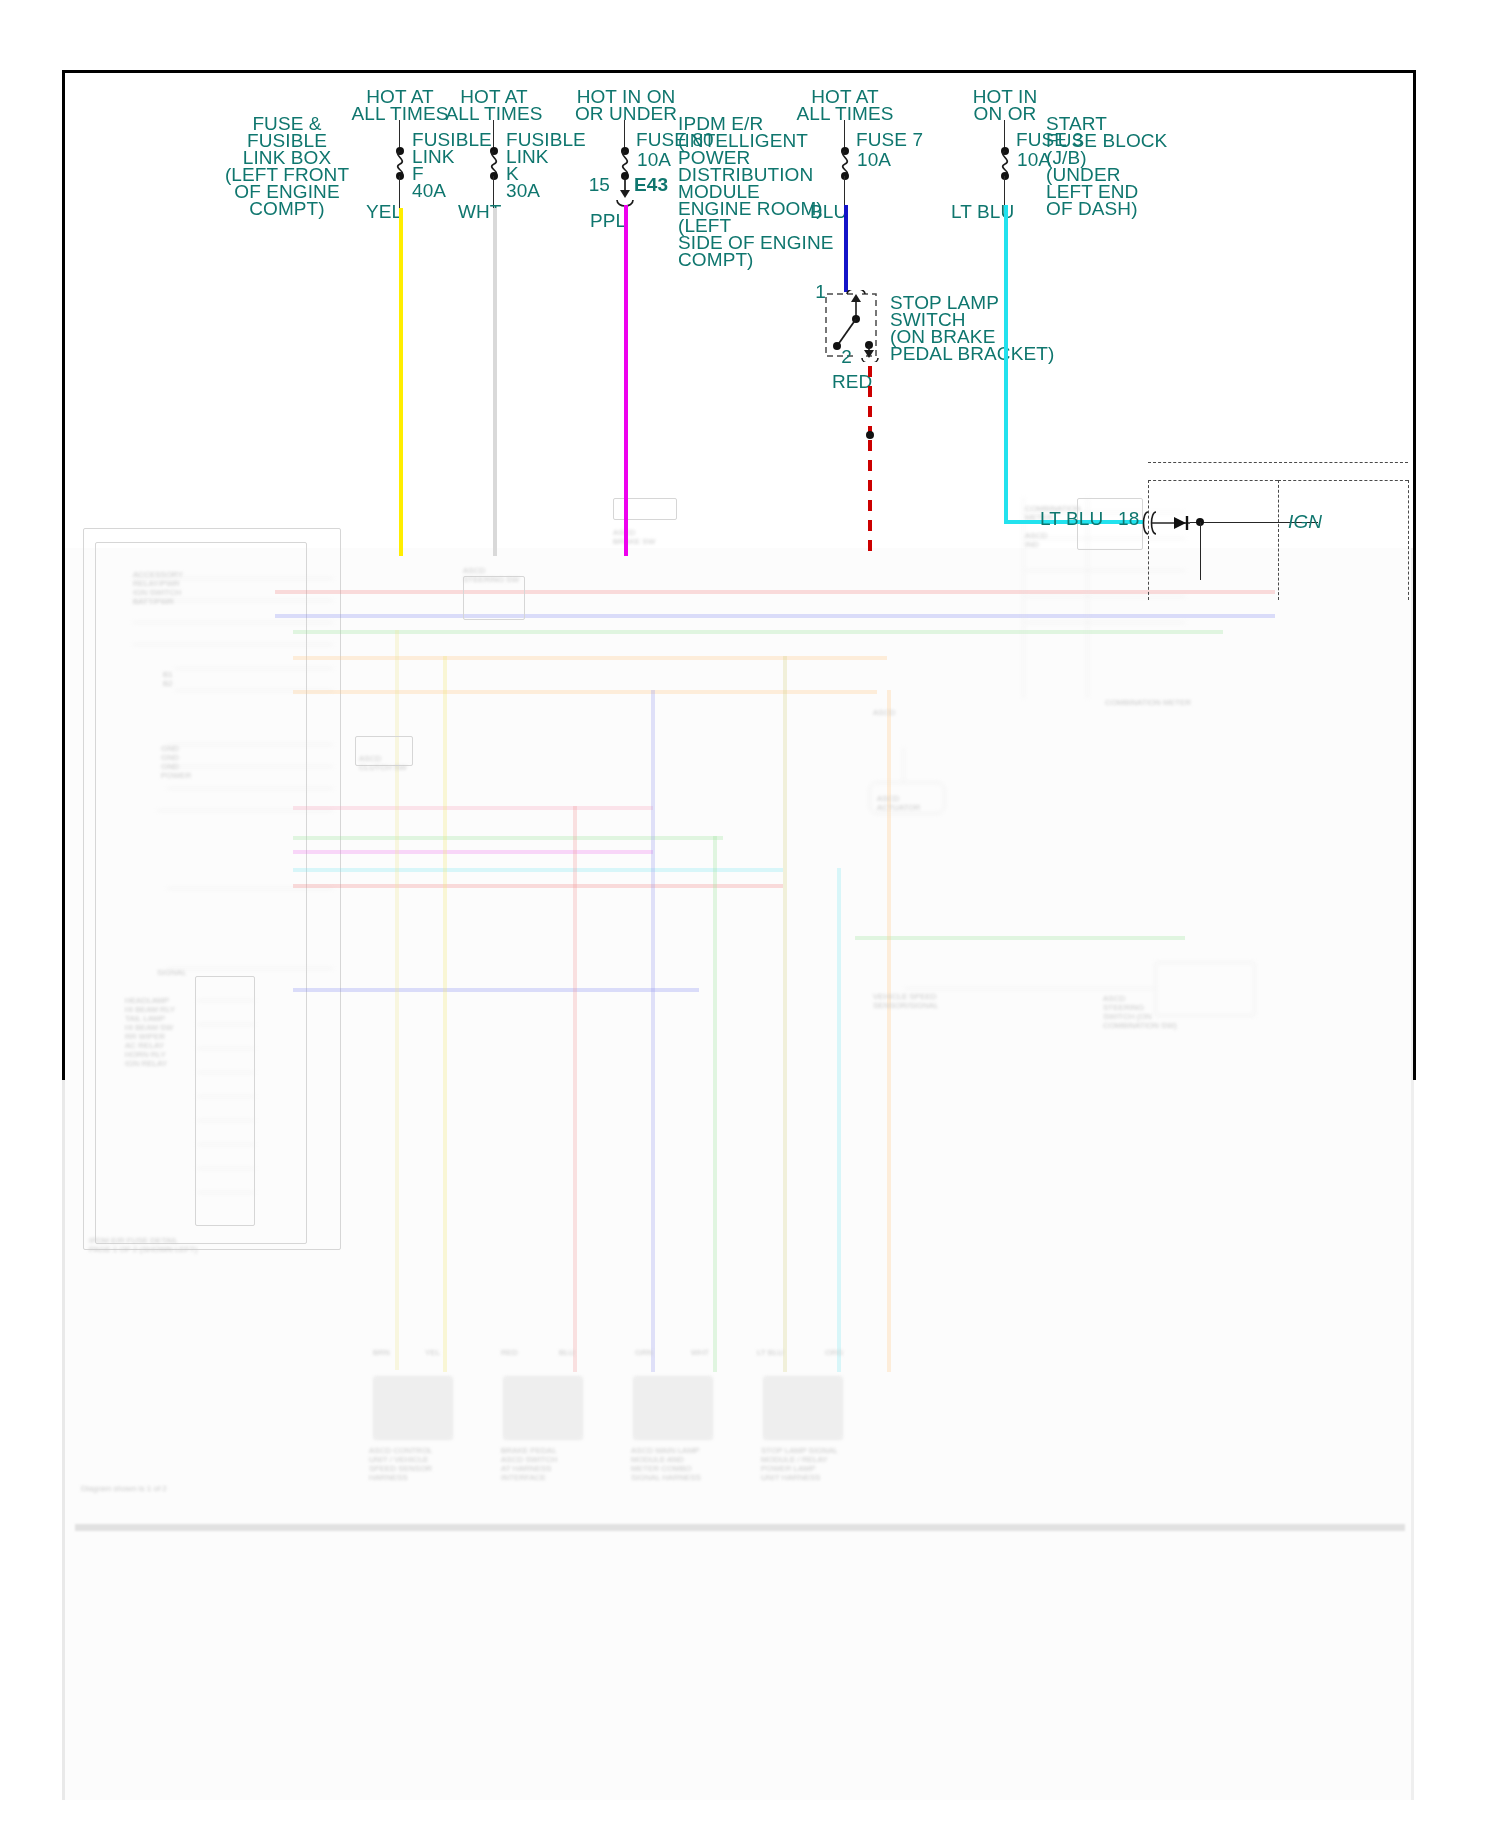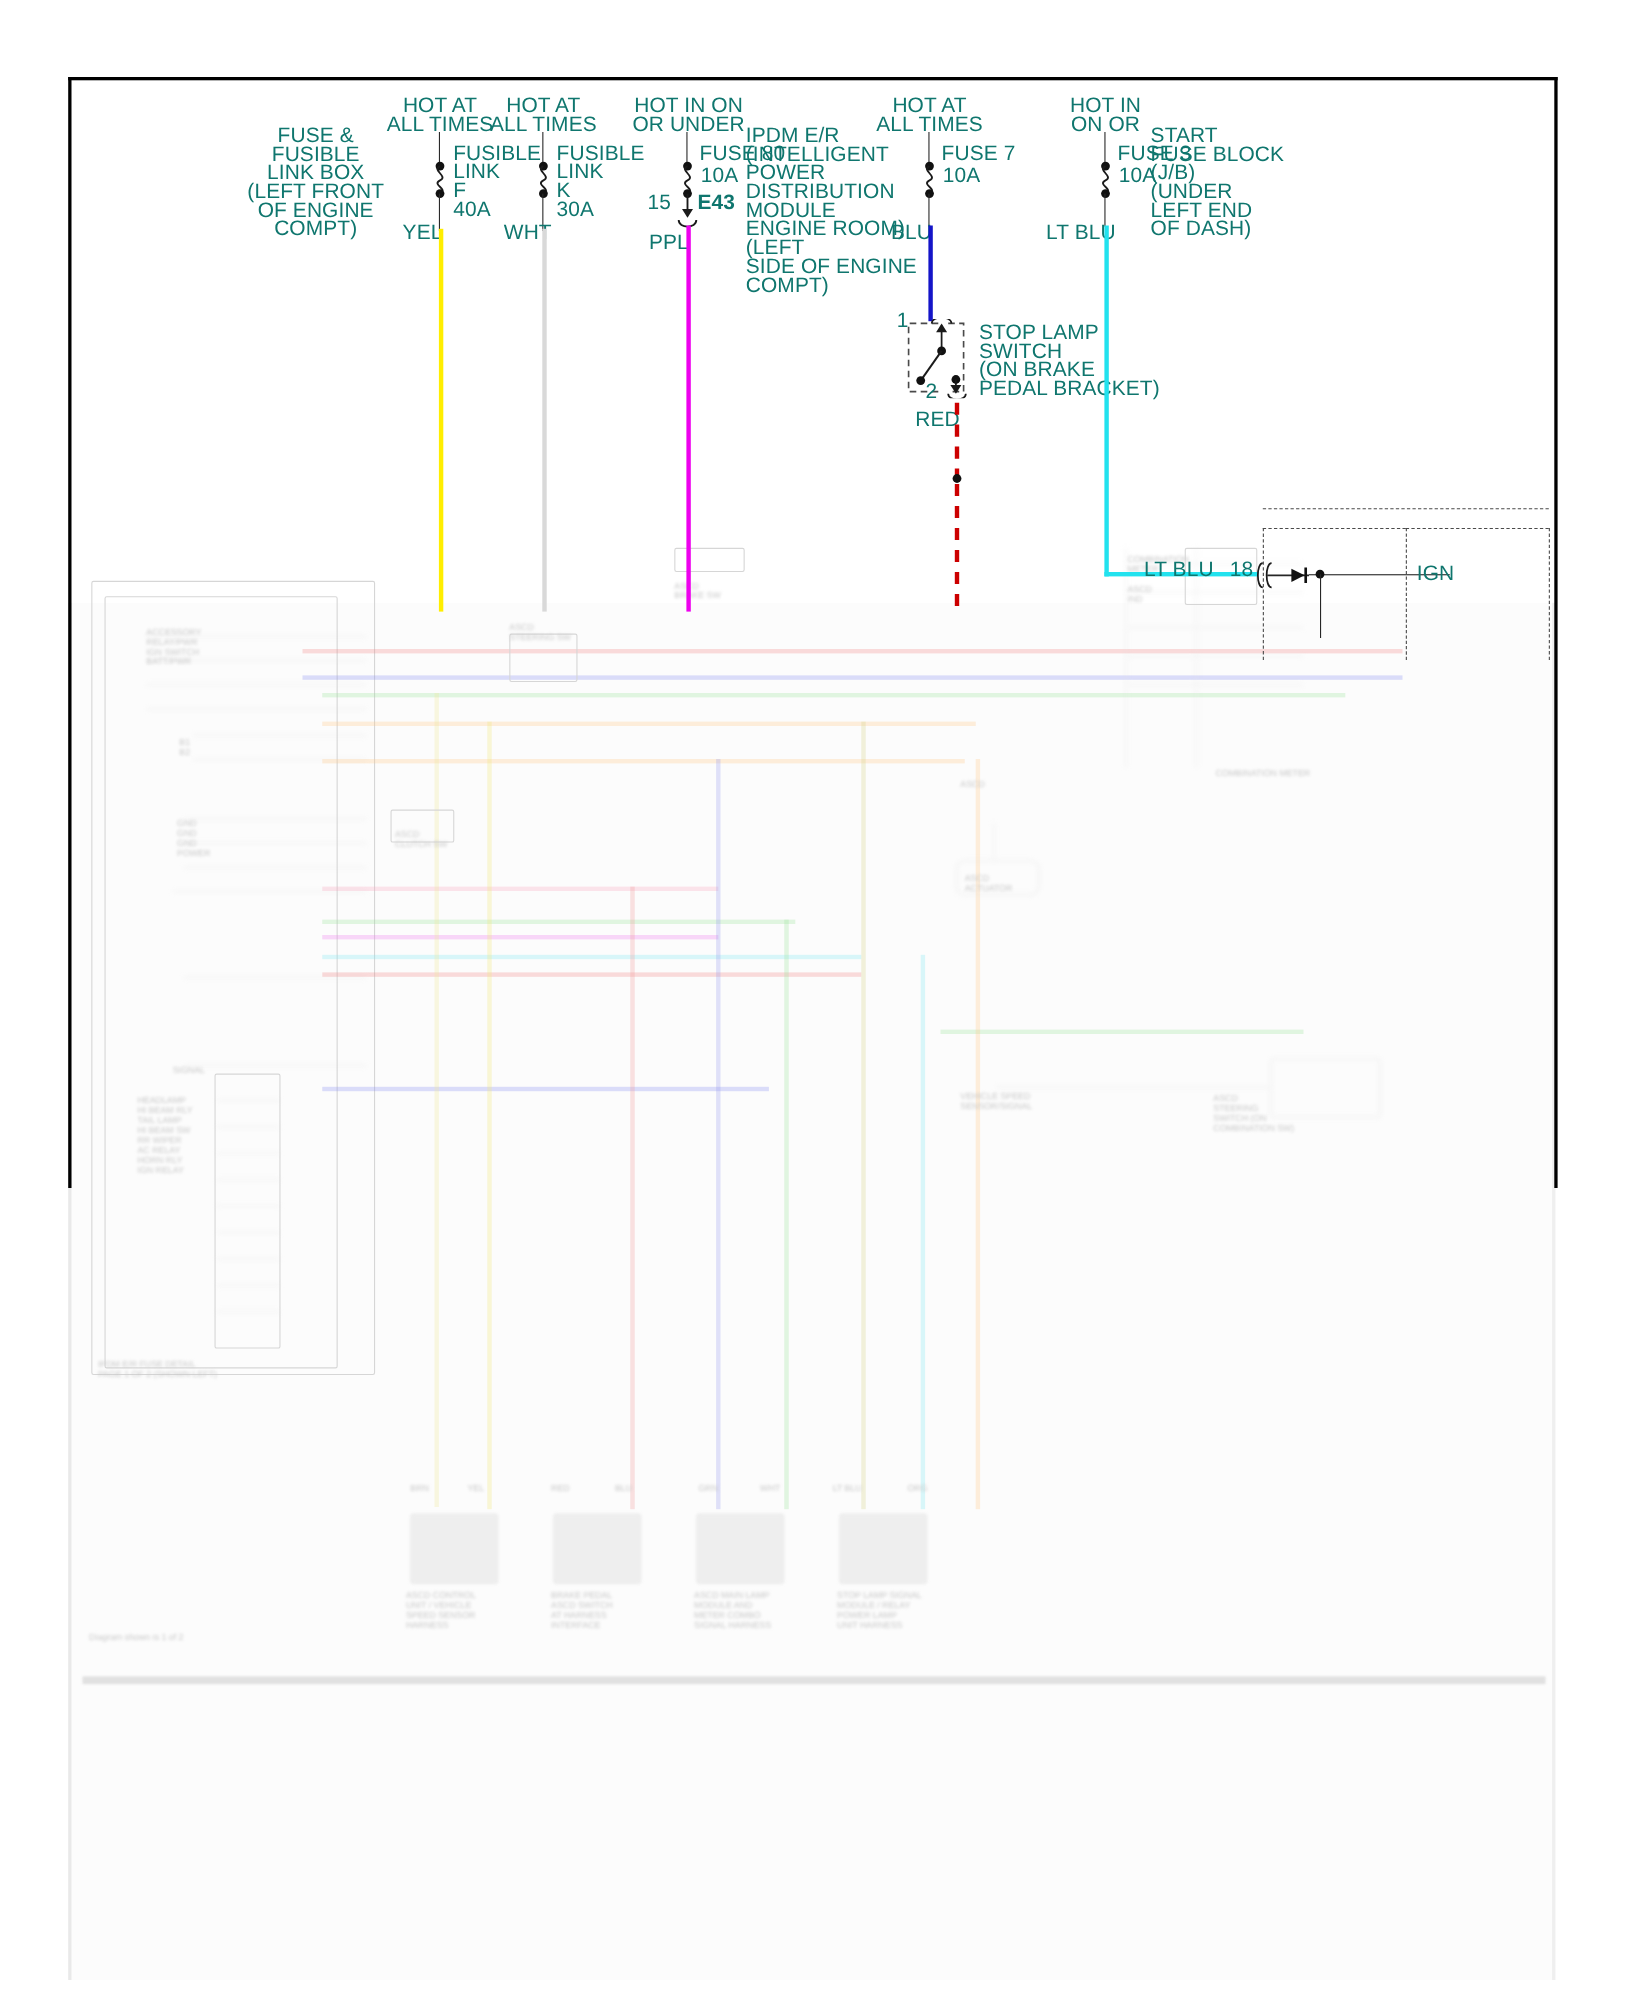--- a/index.html
+++ b/index.html
@@ -429,21 +429,21 @@
   <svg style="position:absolute;left:1138px;top:508px;" width="70" height="30" viewBox="0 0 70 30">
     <path d="M10 4 C4 4, 4 26, 10 26" fill="none" stroke="#1b1b1b" stroke-width="1.6"></path>
     <path d="M18 4 C12 4, 12 26, 18 26" fill="none" stroke="#1b1b1b" stroke-width="1.6"></path>
     <line x1="14" y1="15" x2="52" y2="15" stroke="#262626" stroke-width="1.6"></line>
     <path d="M36 9 L48 15 L36 21 Z" fill="#111"></path>
     <line x1="49" y1="8" x2="49" y2="22" stroke="#111" stroke-width="2.4"></line>
   </svg>
   <div class="solid-h" style="left:1190px;top:522px;width:128px;"></div>
   <div class="dot" style="left:1196px;top:518px;"></div>
   <div class="solid-v" style="left:1200px;top:522px;height:58px;"></div>
-  <div class="lbl" style="left:1288px;top:513px;">IGN</div>
+  <div class="lbl" style="left:1288px;top:513px;font-style:italic;">IGN</div>
 
   <div class="dash-l" style="left:1148px;top:480px;height:120px;"></div>
   <div class="dash-t" style="left:1148px;top:480px;width:130px;"></div>
   <div class="dash-t" style="left:1278px;top:480px;width:130px;"></div>
   <div class="dash-r" style="left:1408px;top:480px;height:120px;"></div>
   <div class="dash-l" style="left:1278px;top:480px;height:52px;"></div>
   <div class="dash-l" style="left:1278px;top:534px;height:66px;"></div>
   <div class="dash-t" style="left:1148px;top:462px;width:260px;"></div>
 
 </div>

